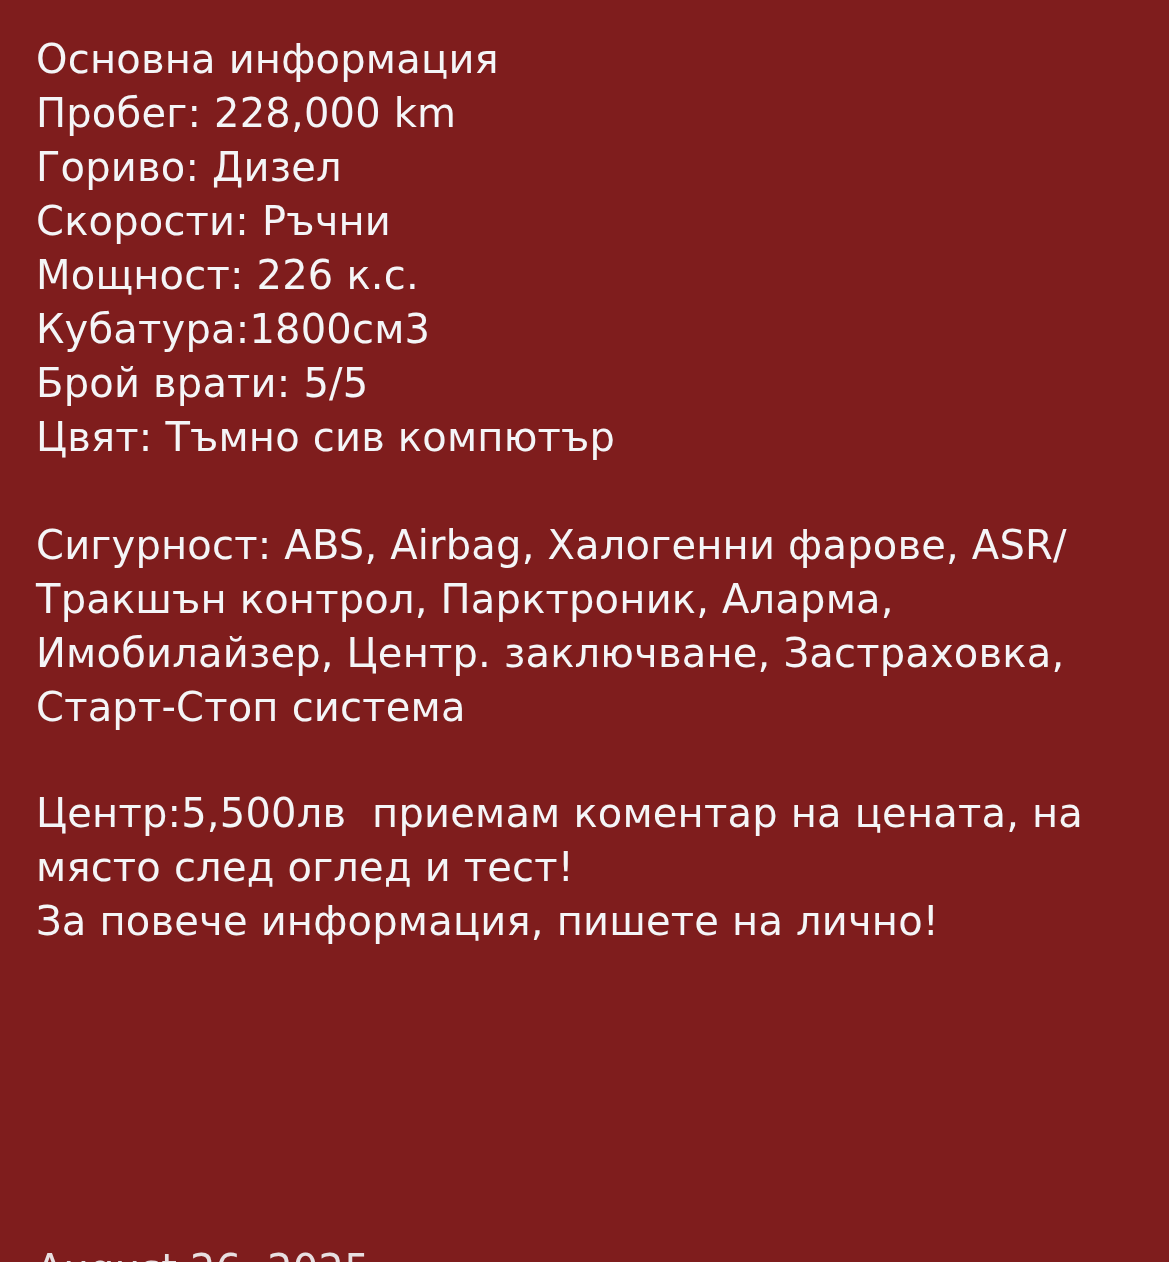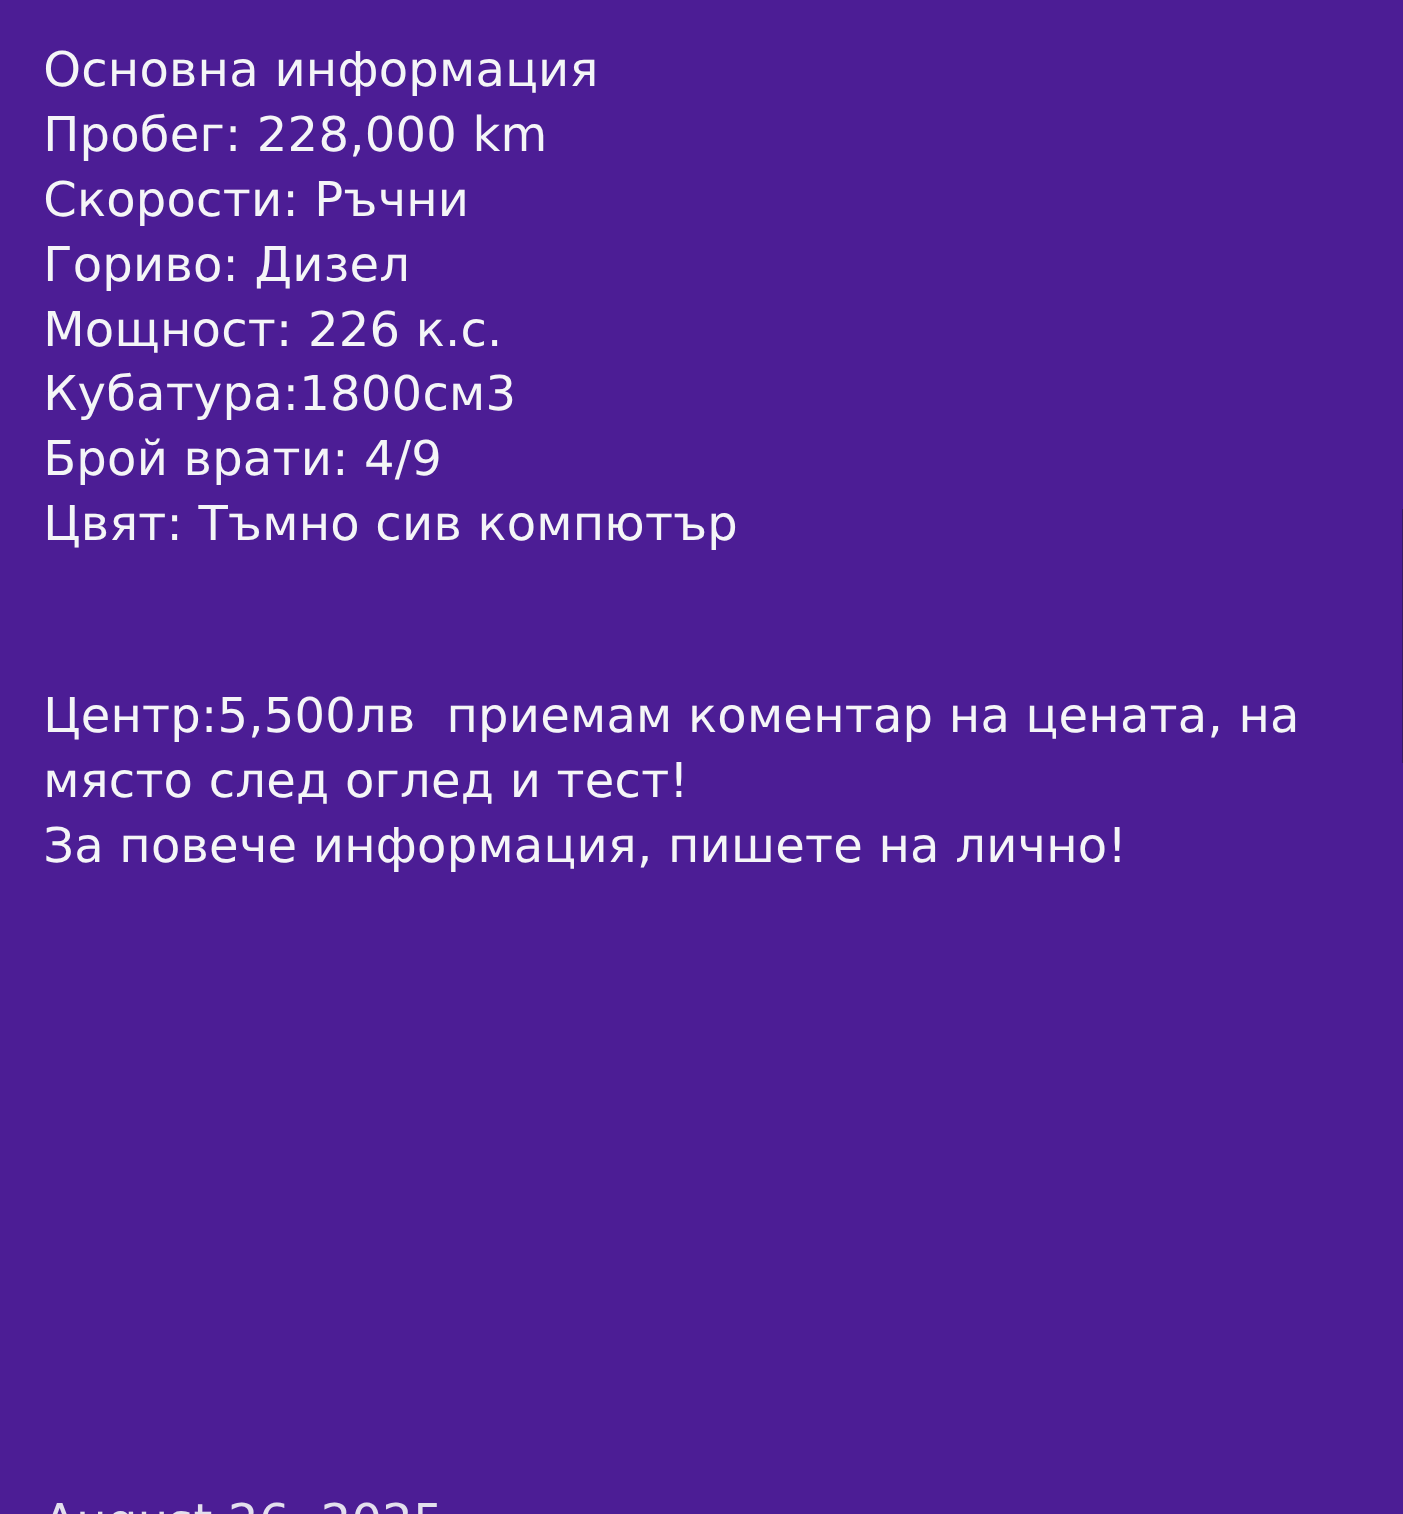--- a/index.html
+++ b/index.html
@@ -11,21 +11,21 @@
     width: 1169px;
     height: 1262px;
     overflow: hidden;
     font-family: "DejaVu Sans", sans-serif;
     color: #f2f3f5;
   }
   .page {
     position: relative;
     width: 1169px;
     height: 1262px;
-    background: #4c1d95;
+    background: #7f1d1d;
     box-sizing: border-box;
     padding: 32px 36px 0 36px;
   }
   .block {
     margin: 0;
   }
   .line {
     font-size: 40px;
     line-height: 54px;
     letter-spacing: 0.2px;
@@ -54,31 +54,32 @@
   }
 </style>
 </head>
 <body>
 
 <div class="page">
 
   <div class="block">
     <div class="line">Основна информация</div>
     <div class="line">Пробег: 228,000 km</div>
+    <div class="line">Гориво: Дизел</div>
     <div class="line">Скорости: Ръчни</div>
-    <div class="line">Гориво: Дизел</div>
     <div class="line">Мощност: 226 к.с.</div>
     <div class="line">Кубатура:1800см3</div>
-    <div class="line">Брой врати: 4/9</div>
+    <div class="line">Брой врати: 5/5</div>
     <div class="line">Цвят: Тъмно сив компютър</div>
   </div>
 
   <div class="gap"></div>
 
   <div class="block">
+    <div class="line">Сигурност: ABS, Airbag, Халогенни фарове, ASR/Тракшън контрол, Парктроник, Аларма, Имобилайзер, Центр. заключване, Застраховка, Старт-Стоп система</div>
   </div>
 
   <div class="gap-small"></div>
 
   <div class="block">
     <div class="line">Центр:5,500лв  приемам коментар на цената, на място след оглед и тест!</div>
     <div class="line">За повече информация, пишете на лично!</div>
   </div>
 
   <div class="truncated-row">

